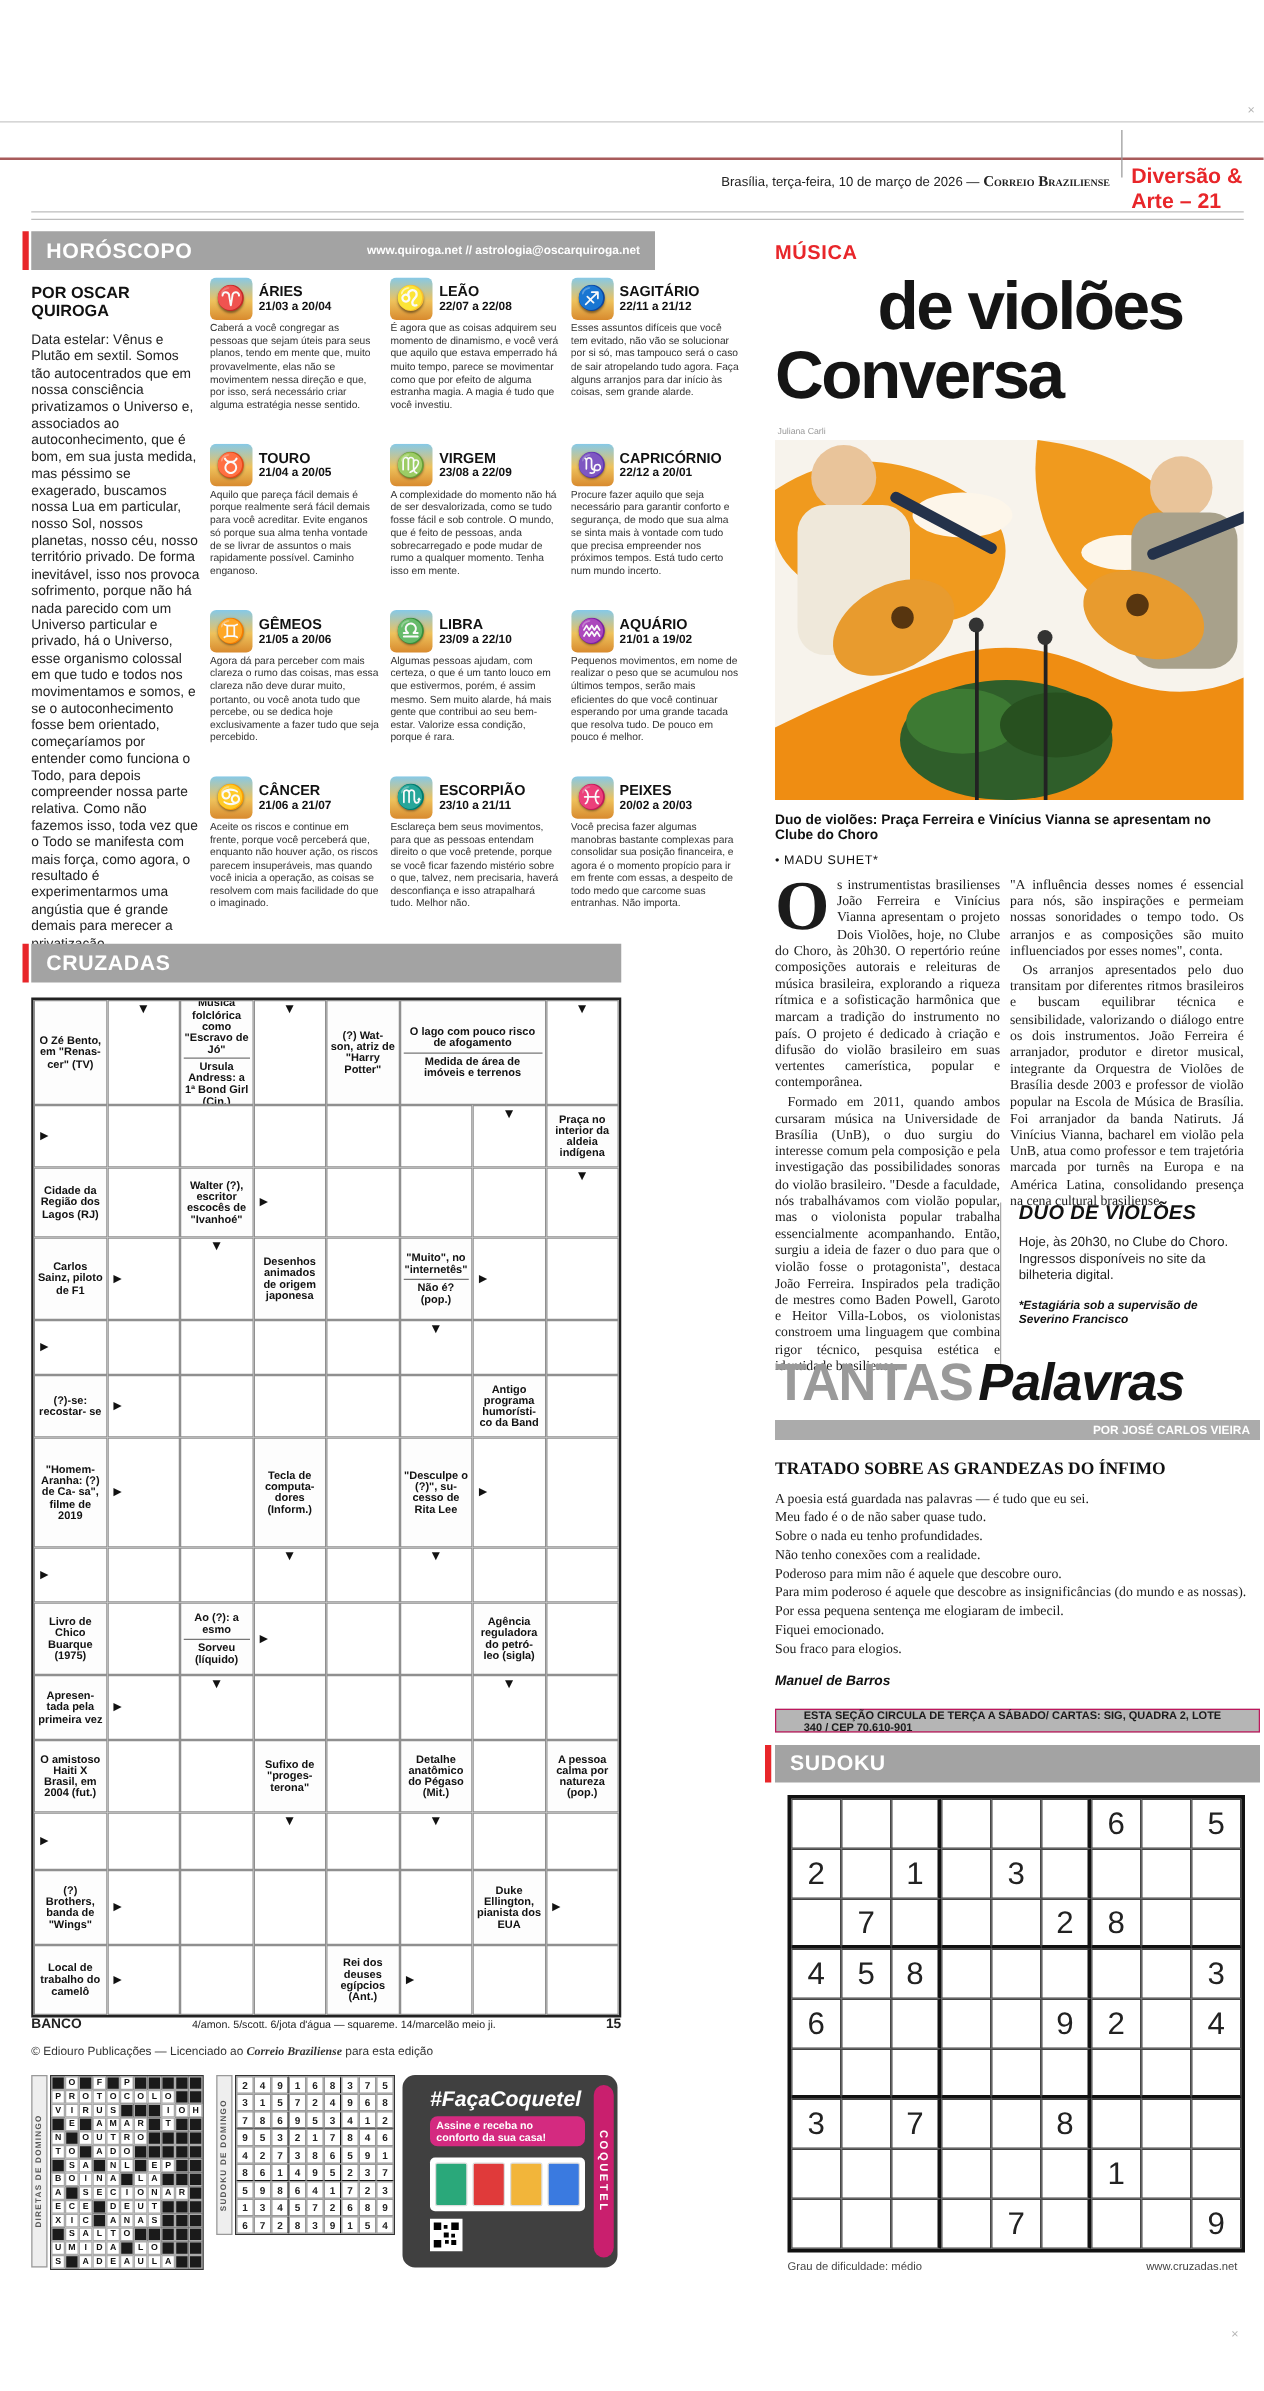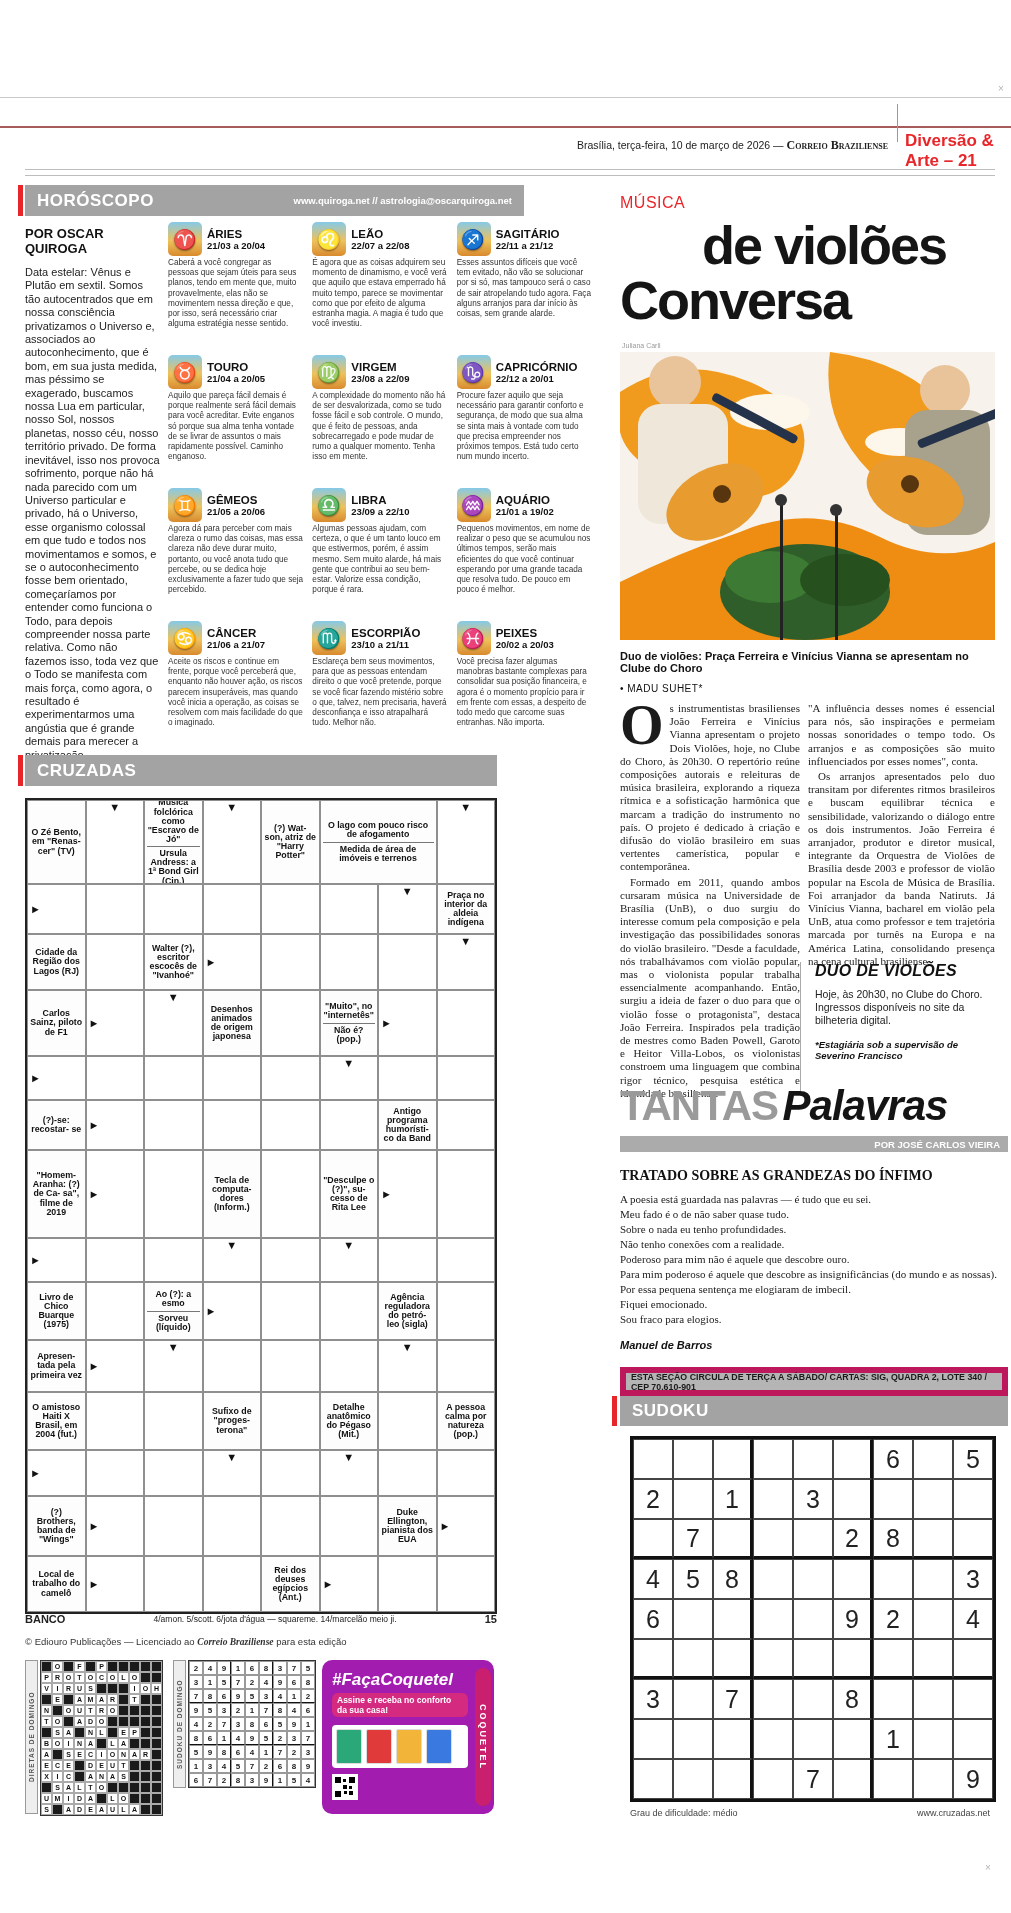--- a/index.html
+++ b/index.html
@@ -41,60 +41,60 @@
   .xa{color:#111;background:#fff;}
   .xad{display:flex;align-items:flex-start;justify-content:center;font-size:11px;line-height:12px;}
   .xar{display:flex;align-items:center;justify-content:flex-start;font-size:11px;padding-left:2px;}
   .xe{background:#fff;}
   .banco{font-size:8.5px;color:#222;display:flex;align-items:center;gap:8px;}
   .banco b{font-size:11px;font-weight:800;}
   .copyright{font-size:9.5px;color:#333;}
   .copyright i{font-family:"Liberation Serif",serif;font-weight:bold;}
 
   
-  .kicker{font-size:16px;font-weight:400;color:#e8262a;letter-spacing:.5px;}
+  .kicker{font-size:16px;font-weight:700;color:#e8262a;letter-spacing:.5px;}
   .headline{font-size:54px;line-height:55px;font-weight:800;letter-spacing:-2px;color:#151515;}
   .photo-credit{font-size:7px;color:#9a9a9a;}
   .caption{font-size:11px;font-weight:bold;}
   .byline{font-size:10px;font-weight:normal;letter-spacing:.5px;}
   .bodytext{font-family:"Liberation Serif",serif;font-size:11px;line-height:13.2px;text-align:justify;color:#1b1b1b;}
   .dropcap{float:left;font-size:56px;line-height:46px;font-weight:bold;padding-right:6px;font-family:"Liberation Serif",serif;}
   .duo-box{border-left:1px solid #aaa;padding-left:14px;}
   .duo-h{font-style:italic;font-weight:800;font-size:16px;letter-spacing:.3px;}
   .duo-t{font-size:10.5px;line-height:13px;color:#222;margin-top:8px;}
   .footnote{font-size:9.5px;font-weight:bold;font-style:italic;}
 
   
   .tantas1{font-size:42px;font-weight:800;color:#9a9a9a;letter-spacing:-1px;}
   .tantas2{font-size:42px;font-weight:800;color:#141414;letter-spacing:-1px;font-style:italic;}
   .tp-bar{background:#ababab;height:16px;display:flex;align-items:center;justify-content:flex-end;padding:0 8px;color:#fff;font-weight:bold;font-size:9.5px;}
   .tp-title{font-family:"Liberation Serif",serif;font-weight:bold;font-size:14px;}
   .poem{font-family:"Liberation Serif",serif;font-size:11px;line-height:15px;color:#1b1b1b;}
   .poet{font-size:11px;font-weight:bold;font-style:italic;}
-  .circ-bar{background:#b5b5b5;border:6px solid #be185d;font-size:8.8px;font-weight:bold;color:#1a1a1a;display:flex;align-items:center;padding:0 5px;height:17px;}
+  .circ-bar{background:#b5b5b5;border:1px solid #be185d;font-size:8.8px;font-weight:bold;color:#1a1a1a;display:flex;align-items:center;padding:0 22px;height:17px;}
 
   
   #sudoku{display:grid;grid-template-columns:repeat(9,40px);grid-template-rows:repeat(9,40px);border:3px solid #111;width:360px;background:#fff;}
   #sudoku>div{border:1px solid #444;box-sizing:border-box;display:flex;align-items:center;justify-content:center;font-size:25px;color:#222;}
   #sudoku>div.br{border-right:3px solid #111;}
   #sudoku>div.bb{border-bottom:3px solid #111;}
   .sud-foot{font-size:9px;color:#444;}
 
   
   .vlab{writing-mode:vertical-rl;transform:rotate(180deg);font-size:6.5px;font-weight:bold;color:#555;border:1px solid #999;display:flex;align-items:center;justify-content:center;letter-spacing:1px;background:#eee;box-sizing:border-box;}
   #diretas{display:grid;grid-template-columns:repeat(11,11px);grid-template-rows:repeat(14,11px);border:1px solid #333;background:#fff;}
   #diretas>div{border:0.5px solid #aaa;box-sizing:border-box;display:flex;align-items:center;justify-content:center;font-size:7px;font-weight:bold;}
   #diretas>div.blk{background:#1a1a1a;}
   #sudsol{display:grid;grid-template-columns:repeat(9,14px);grid-template-rows:repeat(9,14px);border:1px solid #333;background:#fff;}
   #sudsol>div{border:0.5px solid #999;box-sizing:border-box;display:flex;align-items:center;justify-content:center;font-size:8px;font-weight:bold;color:#222;}
   #sudsol>div.br{border-right:1.5px solid #111;}
   #sudsol>div.bb{border-bottom:1.5px solid #111;}
 
   
-  .ad{background:#a21caf;border-radius:10px;box-sizing:border-box;padding:10px 26px 8px 10px;position:absolute;overflow:hidden;}
+  .ad{background:#404040;border-radius:10px;box-sizing:border-box;padding:10px 26px 8px 22px;position:absolute;overflow:hidden;}
   .ad-title{color:#fff;font-style:italic;font-weight:800;font-size:17px;}
   .ad-tag{color:#fff;font-size:8.5px;font-weight:bold;margin-top:3px;background:#d42a80;border-radius:6px;padding:2px 5px;display:inline-block;}
   .covers{display:flex;gap:4px;margin-top:8px;background:#fff;border-radius:4px;padding:4px;}
   .cover{width:24px;height:33px;border-radius:2px;border:1px solid #ddd;}
   .ad-brand{position:absolute;right:3px;top:8px;bottom:8px;width:16px;background:#c91f6e;color:#fff;border-radius:8px;writing-mode:vertical-rl;display:flex;align-items:center;justify-content:center;font-size:9px;font-weight:800;letter-spacing:2px;}
   .qr{width:26px;height:26px;background:#fff;margin-top:6px;display:flex;align-items:center;justify-content:center;}
 </style>
 </head>
 <body>
 

